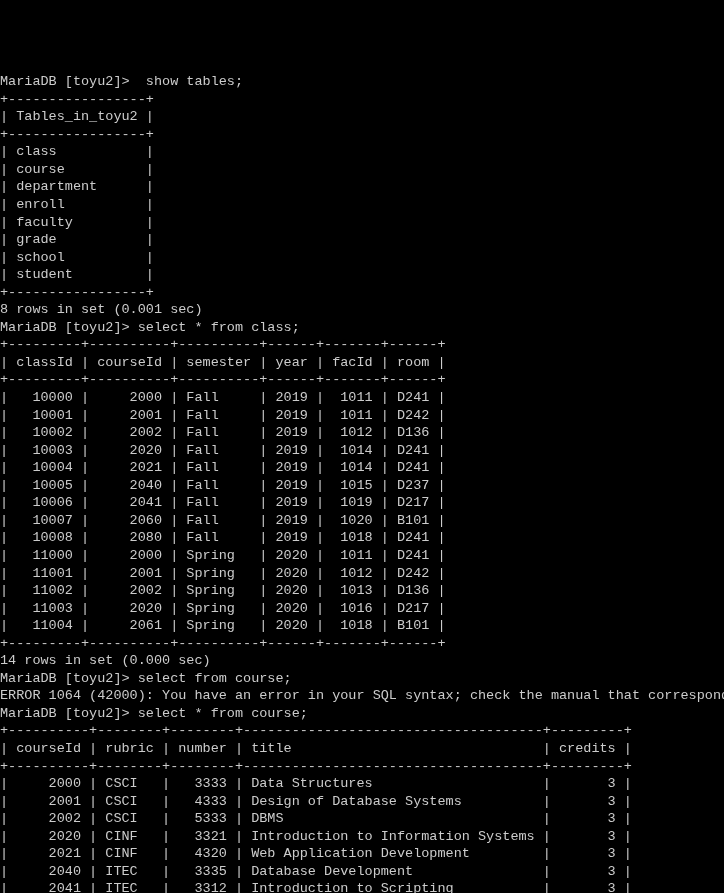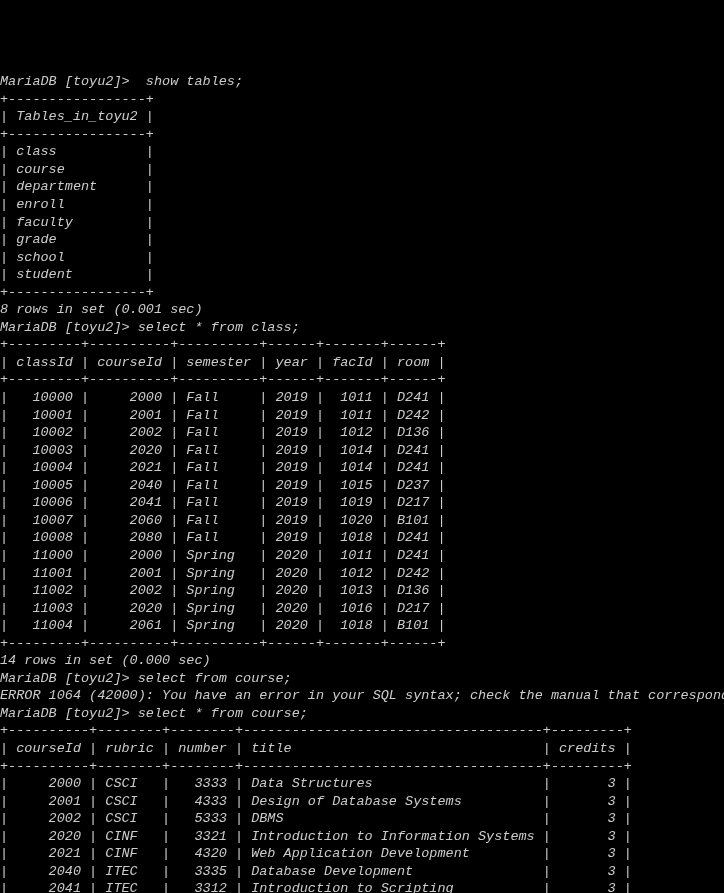--- a/index.html
+++ b/index.html
@@ -13,21 +13,20 @@
       font-family: 'Consolas', 'Courier New', monospace;
       font-size: 13.5px;
       line-height: 1.3;
       padding: 3px 0;
       white-space: pre;
       width: 724px;
       overflow: hidden;
     }
     .line {
       display: block;
-      font-style: italic;
     }
   </style>
 </head>
 <body>
 
 
 
 <div id="terminal"><span class="line">MariaDB [toyu2]&gt;  show tables;</span><span class="line">+-----------------+</span><span class="line">| Tables_in_toyu2 |</span><span class="line">+-----------------+</span><span class="line">| class           |</span><span class="line">| course          |</span><span class="line">| department      |</span><span class="line">| enroll          |</span><span class="line">| faculty         |</span><span class="line">| grade           |</span><span class="line">| school          |</span><span class="line">| student         |</span><span class="line">+-----------------+</span><span class="line">8 rows in set (0.001 sec)</span><span class="line"></span><span class="line">MariaDB [toyu2]&gt; select * from class;</span><span class="line">+---------+----------+----------+------+-------+------+</span><span class="line">| classId | courseId | semester | year | facId | room |</span><span class="line">+---------+----------+----------+------+-------+------+</span><span class="line">|   10000 |     2000 | Fall     | 2019 |  1011 | D241 |</span><span class="line">|   10001 |     2001 | Fall     | 2019 |  1011 | D242 |</span><span class="line">|   10002 |     2002 | Fall     | 2019 |  1012 | D136 |</span><span class="line">|   10003 |     2020 | Fall     | 2019 |  1014 | D241 |</span><span class="line">|   10004 |     2021 | Fall     | 2019 |  1014 | D241 |</span><span class="line">|   10005 |     2040 | Fall     | 2019 |  1015 | D237 |</span><span class="line">|   10006 |     2041 | Fall     | 2019 |  1019 | D217 |</span><span class="line">|   10007 |     2060 | Fall     | 2019 |  1020 | B101 |</span><span class="line">|   10008 |     2080 | Fall     | 2019 |  1018 | D241 |</span><span class="line">|   11000 |     2000 | Spring   | 2020 |  1011 | D241 |</span><span class="line">|   11001 |     2001 | Spring   | 2020 |  1012 | D242 |</span><span class="line">|   11002 |     2002 | Spring   | 2020 |  1013 | D136 |</span><span class="line">|   11003 |     2020 | Spring   | 2020 |  1016 | D217 |</span><span class="line">|   11004 |     2061 | Spring   | 2020 |  1018 | B101 |</span><span class="line">+---------+----------+----------+------+-------+------+</span><span class="line">14 rows in set (0.000 sec)</span><span class="line"></span><span class="line">MariaDB [toyu2]&gt; select from course;</span><span class="line">ERROR 1064 (42000): You have an error in your SQL syntax; check the manual that corresponds</span><span class="line">MariaDB [toyu2]&gt; select * from course;</span><span class="line">+----------+--------+--------+-------------------------------------+---------+</span><span class="line">| courseId | rubric | number | title                               | credits |</span><span class="line">+----------+--------+--------+-------------------------------------+---------+</span><span class="line">|     2000 | CSCI   |   3333 | Data Structures                     |       3 |</span><span class="line">|     2001 | CSCI   |   4333 | Design of Database Systems          |       3 |</span><span class="line">|     2002 | CSCI   |   5333 | DBMS                                |       3 |</span><span class="line">|     2020 | CINF   |   3321 | Introduction to Information Systems |       3 |</span><span class="line">|     2021 | CINF   |   4320 | Web Application Development         |       3 |</span><span class="line">|     2040 | ITEC   |   3335 | Database Development                |       3 |</span><span class="line">|     2041 | ITEC   |   3312 | Introduction to Scripting           |       3 |</span><span class="line"></span></div>
 
 

